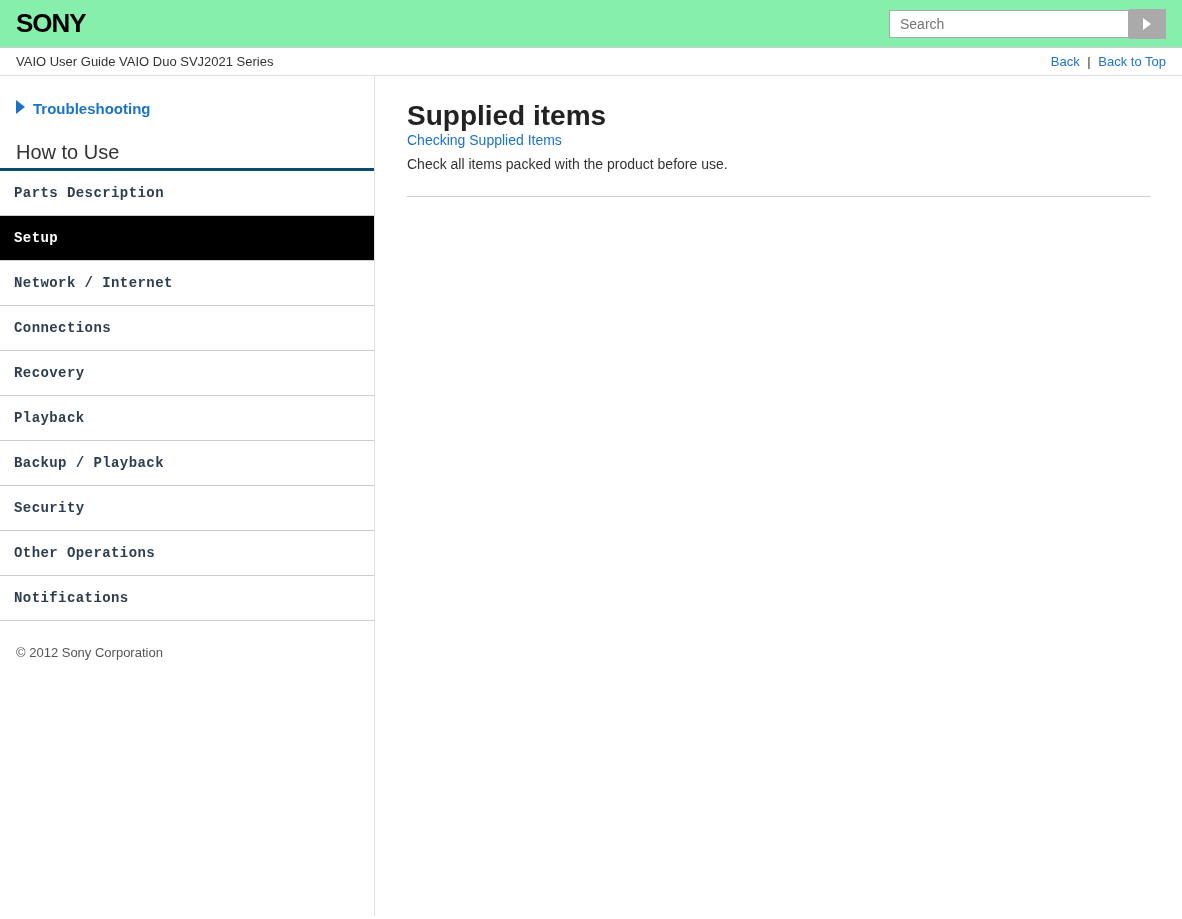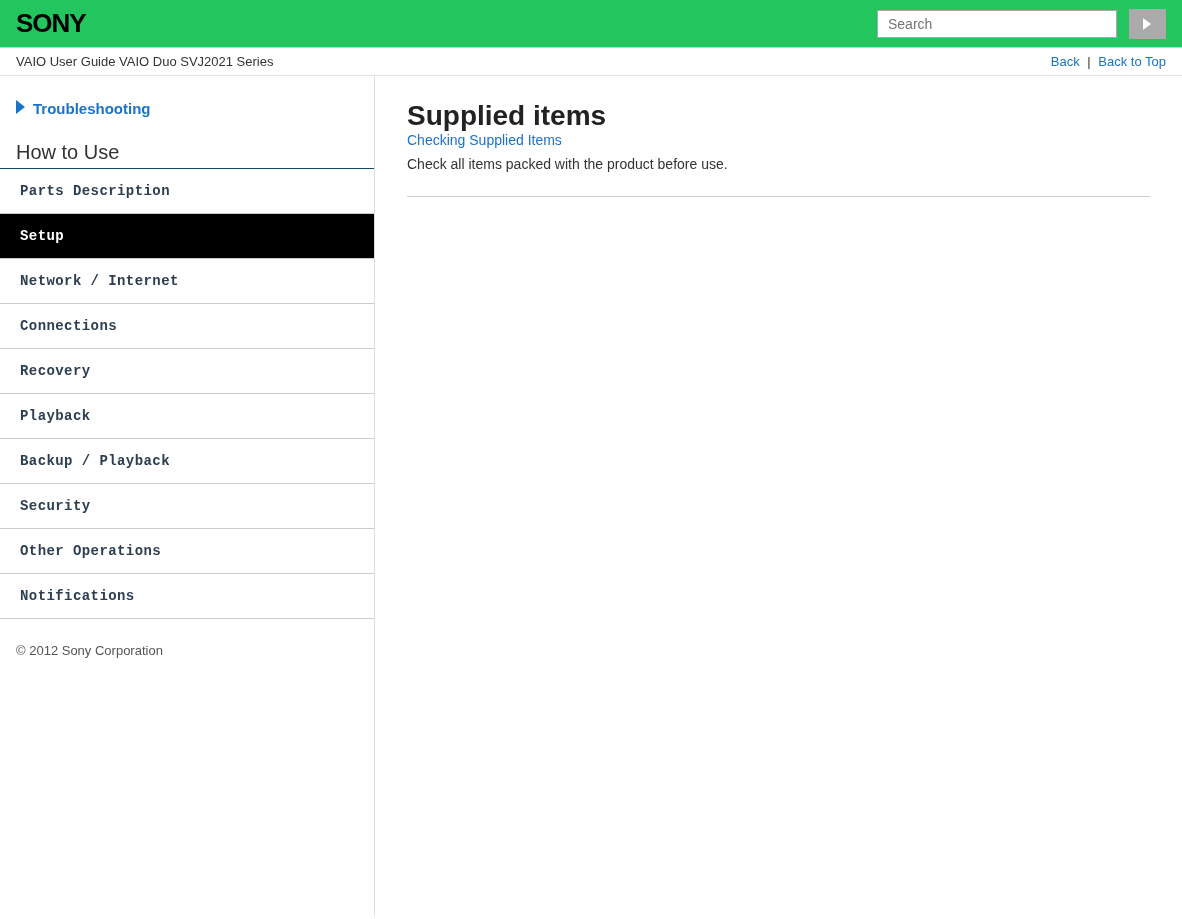--- a/index.html
+++ b/index.html
@@ -5,33 +5,33 @@
     * { margin: 0; padding: 0; box-sizing: border-box; }
     body { font-family: Arial, sans-serif; font-size: 14px; color: #333; background: #fff; width: 1182px; min-height: 919px; }
 
     
     #header {
       display: flex;
       align-items: center;
       justify-content: space-between;
       padding: 8px 16px;
       border-bottom: 1px solid #ccc;
-      background: #22c55e;
+      background: #86efac;
     }
     #logo-text {
       font-size: 26px;
       font-weight: bold;
       letter-spacing: -1px;
       color: #000;
       font-family: 'Arial Black', Arial, sans-serif;
     }
     #search-area {
       display: flex;
       align-items: center;
-      gap: 12px;
+      gap: 0;
     }
     #search-input {
       border: 1px solid #aaa;
       padding: 5px 10px;
       font-size: 14px;
       width: 240px;
       outline: none;
       color: #999;
     }
     #search-button {
@@ -100,25 +100,25 @@
       border-top: 7px solid transparent;
       border-bottom: 7px solid transparent;
       border-left: 9px solid #1a73c8;
       margin-right: 8px;
     }
     #how-to-use-header {
       padding: 8px 16px 4px 16px;
       font-size: 20px;
       font-weight: normal;
       color: #333;
-      border-bottom: 1px solid #0c4a6e;
+      border-bottom: 3px solid #0c4a6e;
       margin-bottom: 0;
     }
     .sidebar-item {
-      padding: 14px 20px;
+      padding: 14px 14px;
       font-size: 14px;
       font-weight: bold;
       color: #2c3e50;
       border-bottom: 1px solid #ccc;
       cursor: pointer;
       letter-spacing: 0.03em;
       font-family: 'Courier New', Courier, monospace;
     }
     .sidebar-item.active {
       background: #000000;

